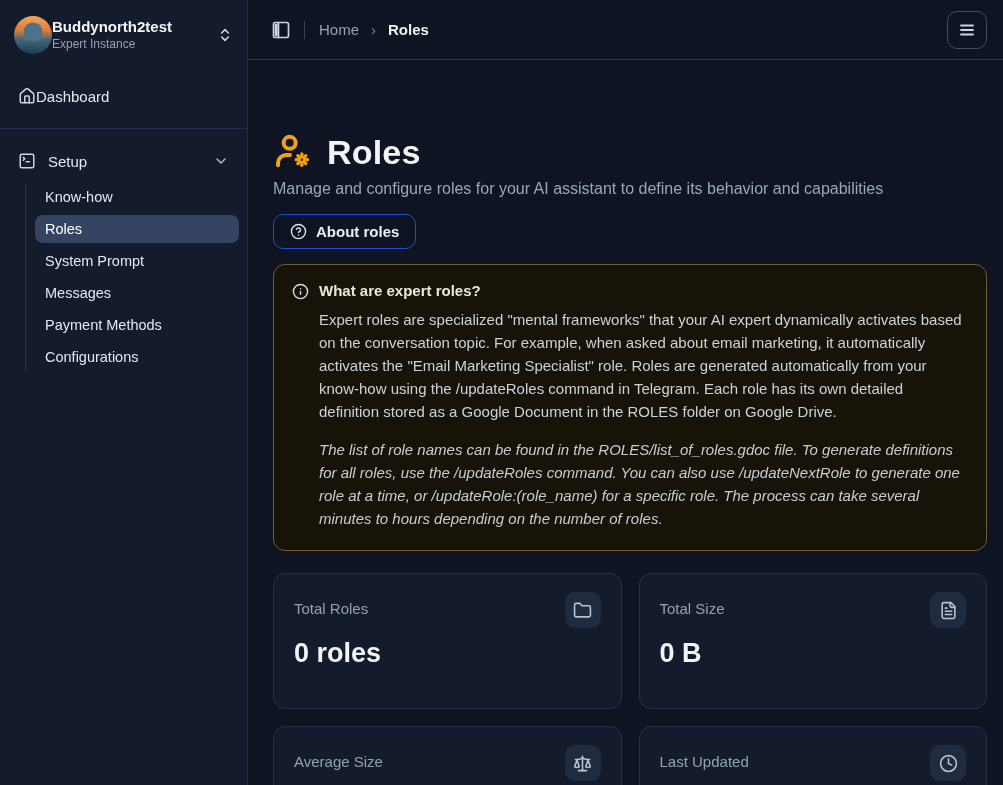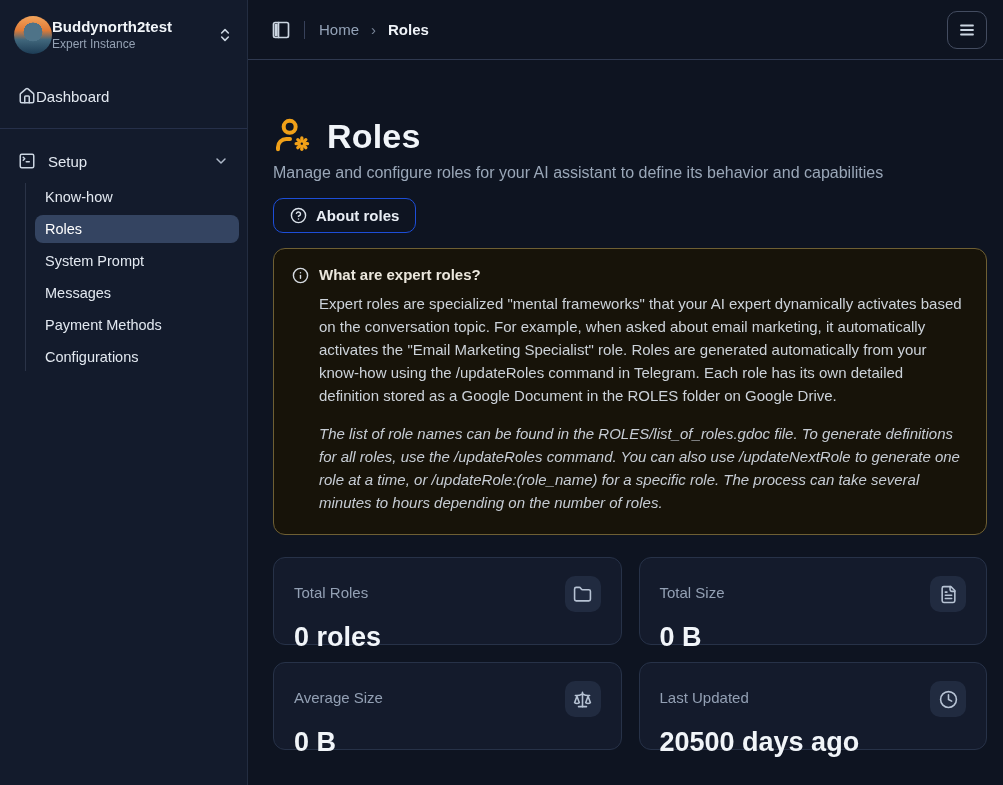--- a/index.html
+++ b/index.html
@@ -61,21 +61,21 @@
     display:flex; flex-direction:column; gap:4px;
   }
   .sub-item {
     display:flex; align-items:center;
     height:28px; padding:0 10px; border-radius:8px;
     font-size:14.5px; color:#e2e8f0; cursor:pointer;
   }
   .sub-item.active { background:#344461; color:#ffffff; }
 
   
-  .main { flex:1; display:flex; flex-direction:column; min-width:0; }
+  .main { flex:1; display:flex; flex-direction:column; min-width:0;gap:16px; }
   .topbar {
     height:60px; min-height:60px;
     display:flex; align-items:center;
     padding:0 16px 0 18px;
     border-bottom:1px solid #2f3950;
   }
   .icon-btn {
     background:none; border:none; color:#cbd5e1; cursor:pointer;
     display:flex; align-items:center; justify-content:center;
     width:30px; height:30px; border-radius:6px;
@@ -124,21 +124,21 @@
 
   .stats-grid {
     margin-top:22px;
     display:grid; grid-template-columns:1fr 1fr; gap:17px;
   }
   .stat-card {
     background:#141b2c;
     border:1px solid #273248;
     border-radius:12px;
     padding:18px 20px 20px 20px;
-    height:88px;
+    height:136px;
   }
   .stat-top { display:flex; align-items:flex-start; justify-content:space-between; }
   .stat-label { font-size:15px; color:#93a0b4; padding-top:8px; }
   .stat-chip {
     width:36px; height:36px; border-radius:10px;
     background:#212b40;
     display:flex; align-items:center; justify-content:center;
     color:#b7c3d4;
   }
   .stat-value { margin-top:10px; font-size:27px; font-weight:800; color:#f1f5f9; }

